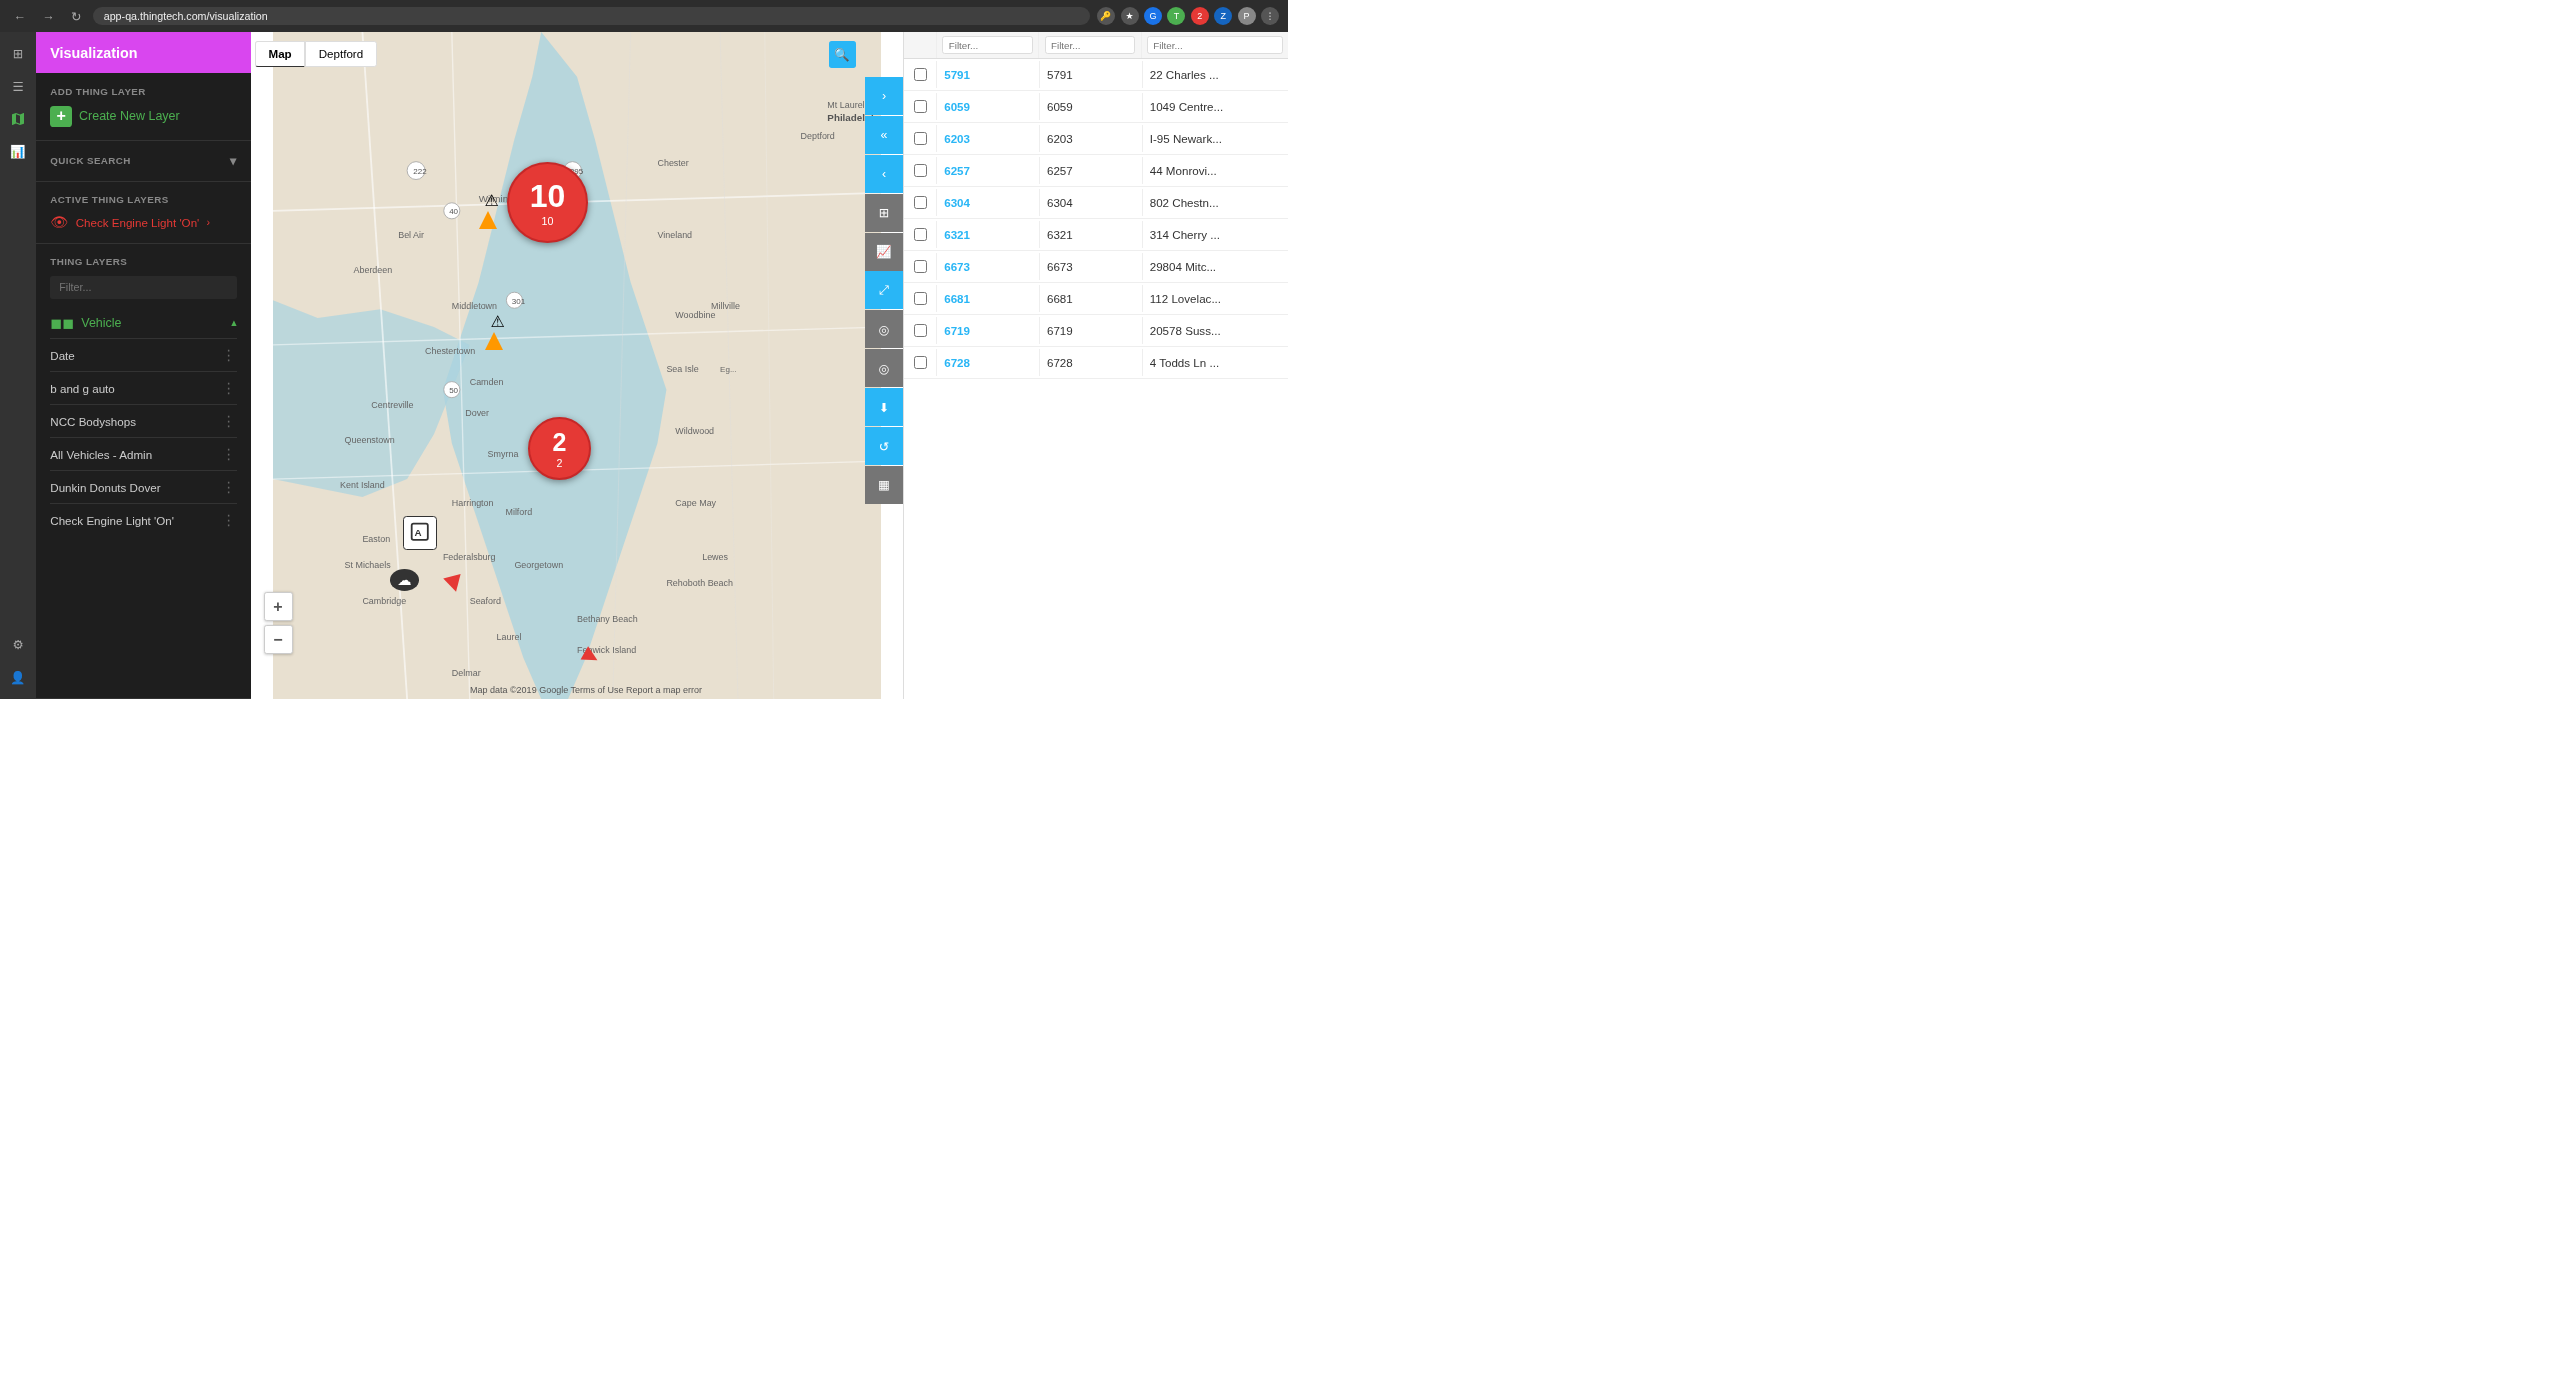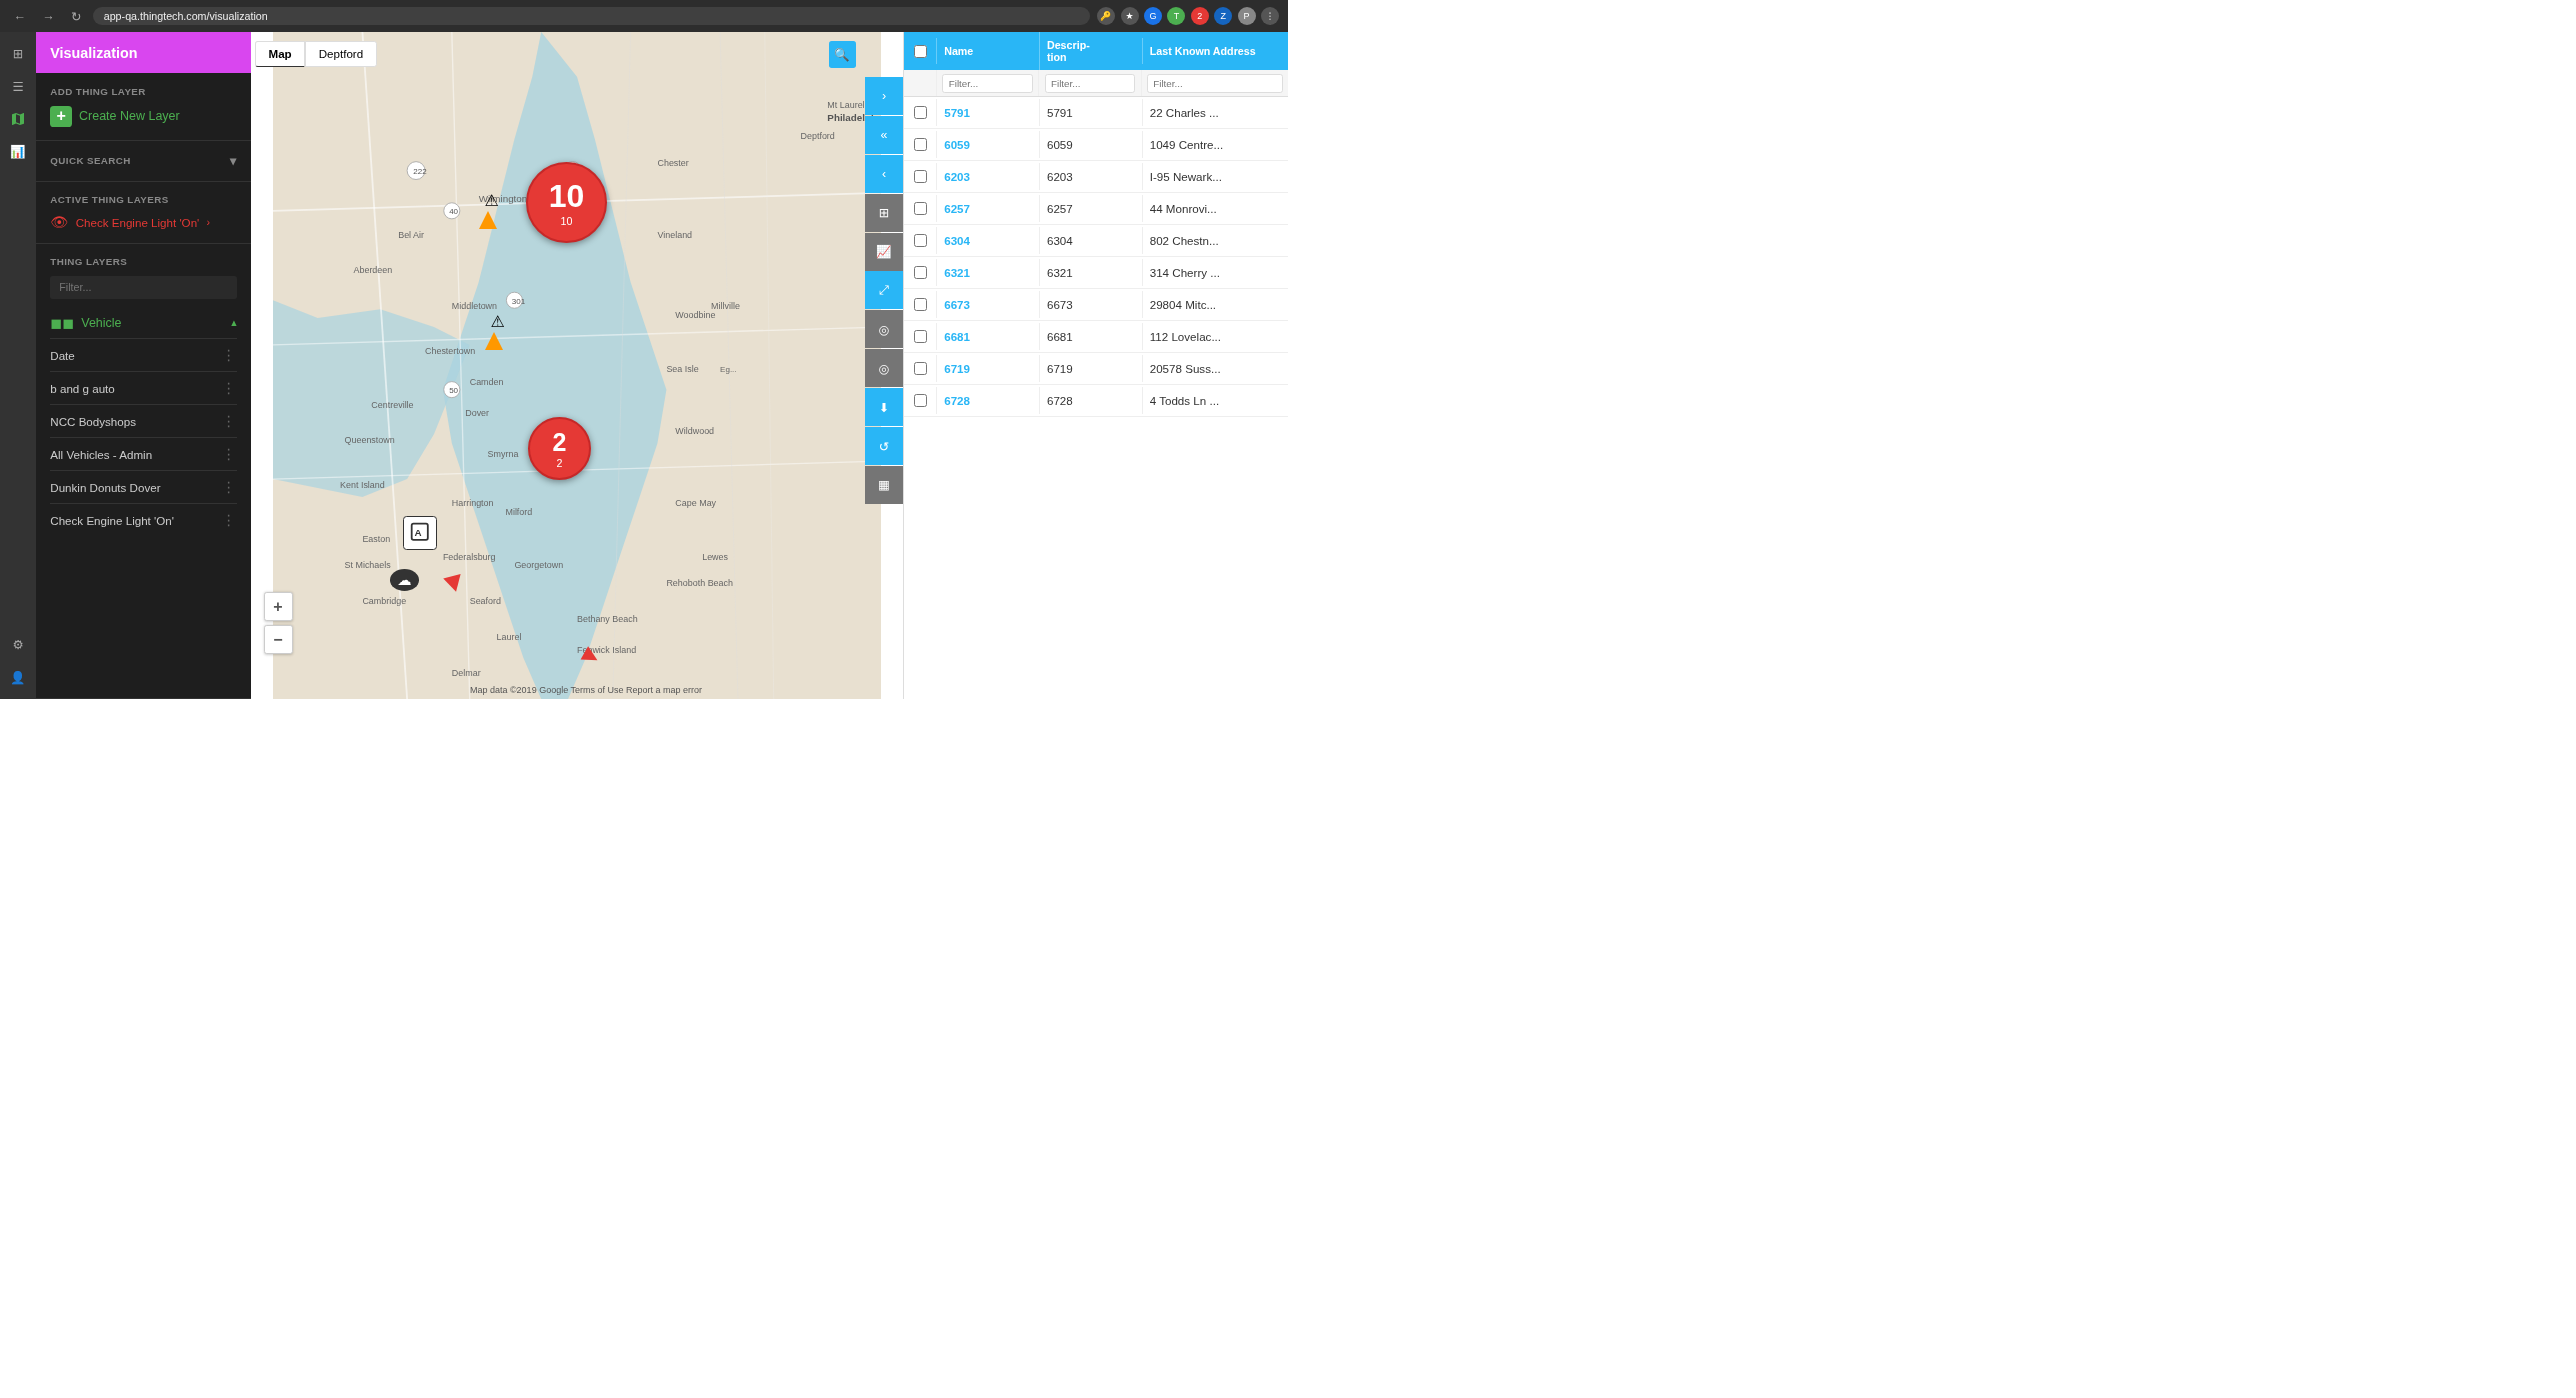--- a/index.html
+++ b/index.html
@@ -651,21 +651,21 @@
       <div class="map-sidebar-btn grey">📈</div>
       <div class="map-sidebar-btn">⤢</div>
       <div class="map-sidebar-btn grey">◎</div>
       <div class="map-sidebar-btn grey">◎</div>
       <div class="map-sidebar-btn">⬇</div>
       <div class="map-sidebar-btn">↺</div>
       <div class="map-sidebar-btn grey">▦</div>
     </div>
 
     
-    <div class="cluster-marker cluster-large" style="left:275px;top:130px;">
+    <div class="cluster-marker cluster-large" style="left:256px;top:130px;">
       <span>10</span>
       <span class="cluster-sub">10</span>
     </div>
 
     
     <div class="cluster-marker cluster-small" style="left:277px;top:385px;">
       <span>2</span>
       <span class="cluster-sub">2</span>
     </div>
 
@@ -701,28 +701,20 @@
     </div>
 
     
     <div class="map-footer">Map data ©2019 Google   Terms of Use   Report a map error</div>
   </div>
 
   <div class="right-panel">
 
     <div class="data-table">
 
-      <div class="table-header-row">
-        <div class="th-check">
-          <input type="checkbox" style="">
-        </div>
-        <div class="th-cell">Name</div>
-        <div class="th-cell">Descrip-<br>tion</div>
-        <div class="th-cell last-known">Last Known Address</div>
-      </div>
 
       <div class="filter-row">
         <div class="filter-check"></div>
         <div class="filter-cell">
           <input type="text" placeholder="Filter..." style="">
         </div>
         <div class="filter-cell">
           <input type="text" placeholder="Filter..." style="">
         </div>
         <div class="filter-cell" style="flex:1.5;">

